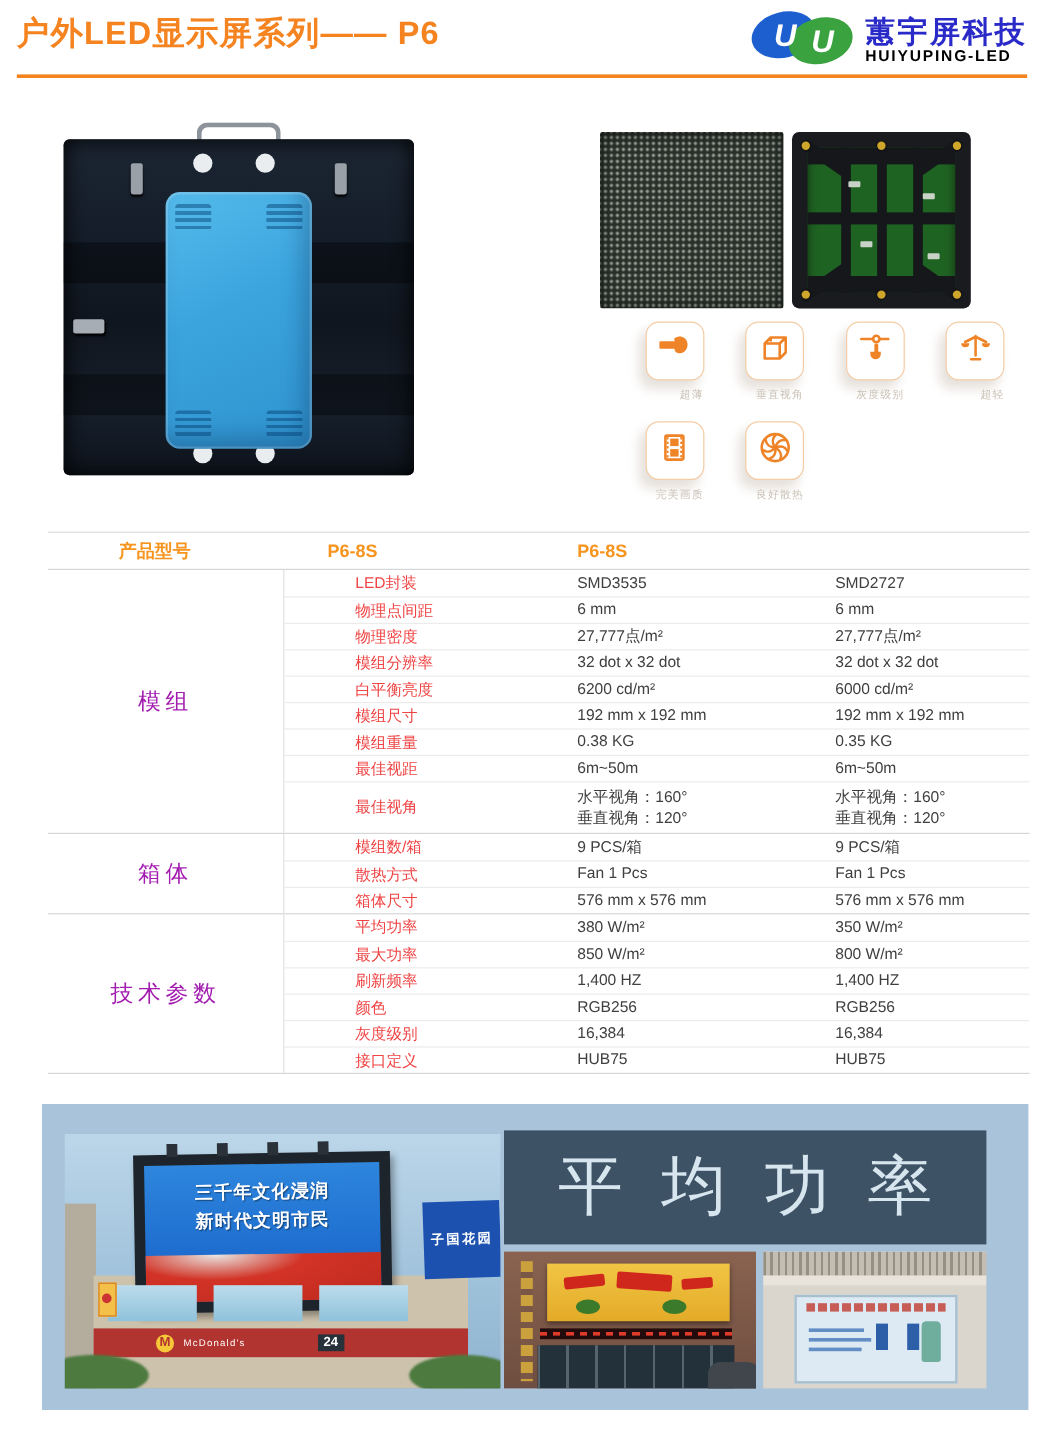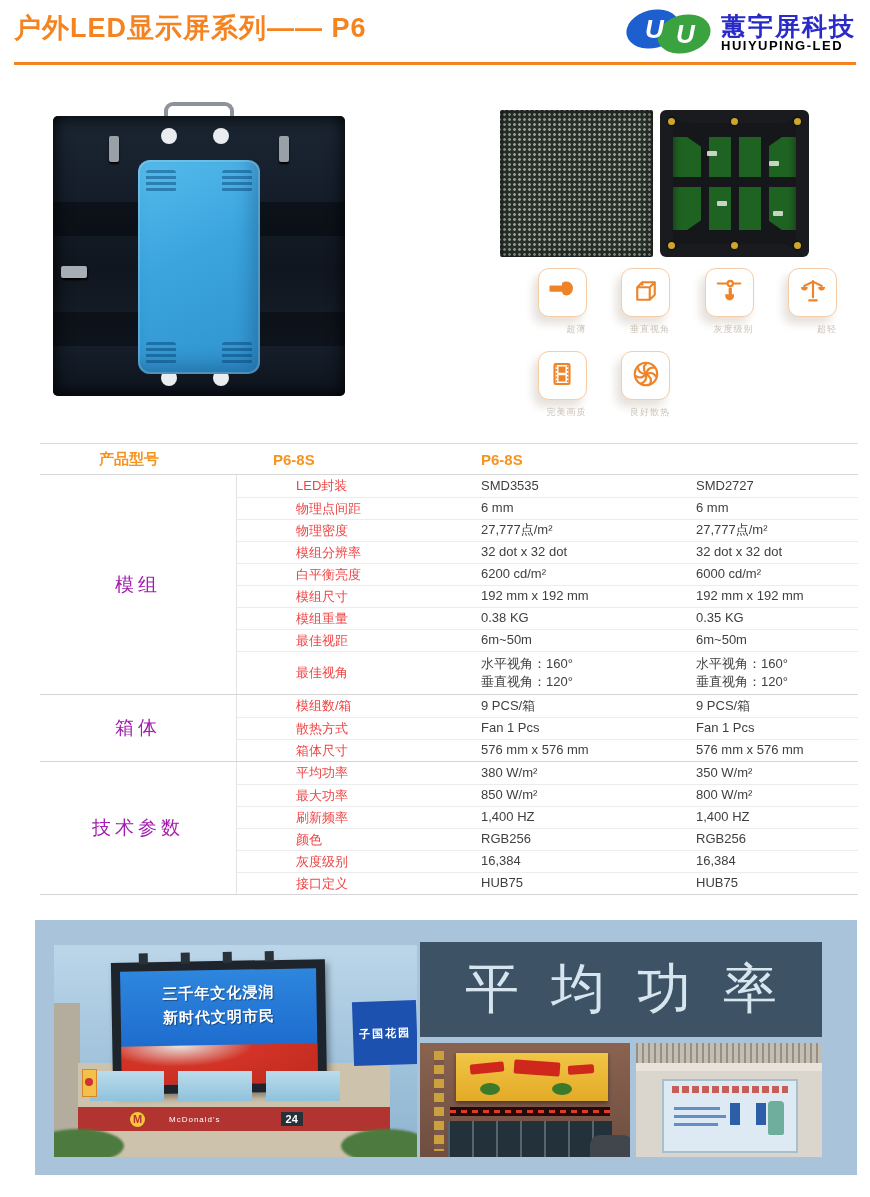--- a/index.html
+++ b/index.html
@@ -94,21 +94,21 @@
                  background:radial-gradient(ellipse at 30% 0%,#e8e6e2 0%,#d23326 38%,#bf2a1f 100%);}
   .p1-txt{position:absolute;left:0;right:0;text-align:center;color:#fff;font-weight:bold;font-size:15px;
           text-shadow:1px 1px 1px rgba(0,0,0,.4);letter-spacing:1px;}
   .p1-windows{position:absolute;left:36px;top:126px;width:250px;height:30px;display:flex;gap:14px;}
   .p1-window{flex:1;background:linear-gradient(180deg,#bcdcec,#8fc2dc);}
   .p1-banner{position:absolute;top:-2px;width:13px;height:26px;background:#f3c14a;border:1px solid #d8862c;}
   .p1-dot{position:absolute;top:8px;left:2px;width:8px;height:8px;border-radius:50%;background:#c33;}
   .p1-redband{position:absolute;left:24px;top:162px;width:312px;height:24px;background:#b23430;display:flex;align-items:center;}
   .p1-m{width:15px;height:15px;border-radius:50%;background:#f6c738;color:#b23430;font-weight:bold;font-size:11px;
         display:flex;align-items:center;justify-content:center;margin-left:52px;}
-  .p1-mcd{color:#fff;font-size:8px;margin-left:24px;letter-spacing:1px;}
+  .p1-mcd{color:#fff;font-size:8px;margin-left:8px;letter-spacing:1px;}
   .p1-24{margin-left:60px;background:#27313a;color:#fff;font-weight:bold;font-size:11px;padding:1px 5px;}
   .p1-sign{position:absolute;right:0;top:56px;width:64px;height:64px;background:#1d51b0;color:#fff;
            font-size:11px;font-weight:bold;display:flex;align-items:center;justify-content:center;
            text-align:center;line-height:1.3;transform:rotate(-2deg);letter-spacing:2px;}
   .p1-green{position:absolute;bottom:-6px;width:90px;height:34px;background:#4c7a3f;border-radius:50%;filter:blur(1px);}
   
   .photo2{left:385px;top:123px;width:210px;height:114px;background:linear-gradient(180deg,#8a6350 0%,#7b5747 55%,#6e4e40 100%);}
   .p2-pillar{position:absolute;left:14px;top:8px;width:10px;height:100px;
              background:repeating-linear-gradient(180deg,#caa13c 0 9px,#7b5747 9px 14px);}
   .p2-screen{position:absolute;left:36px;top:10px;width:152px;height:48px;

